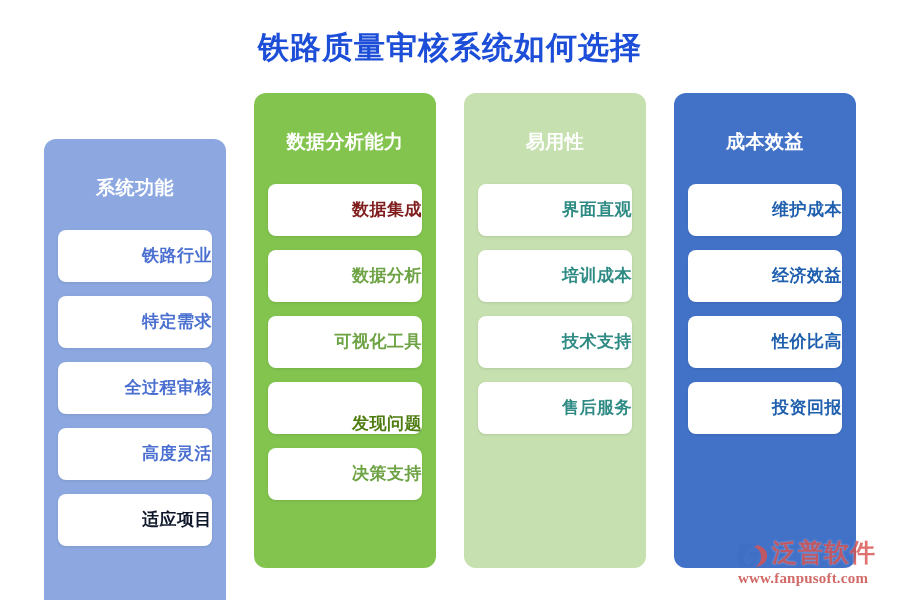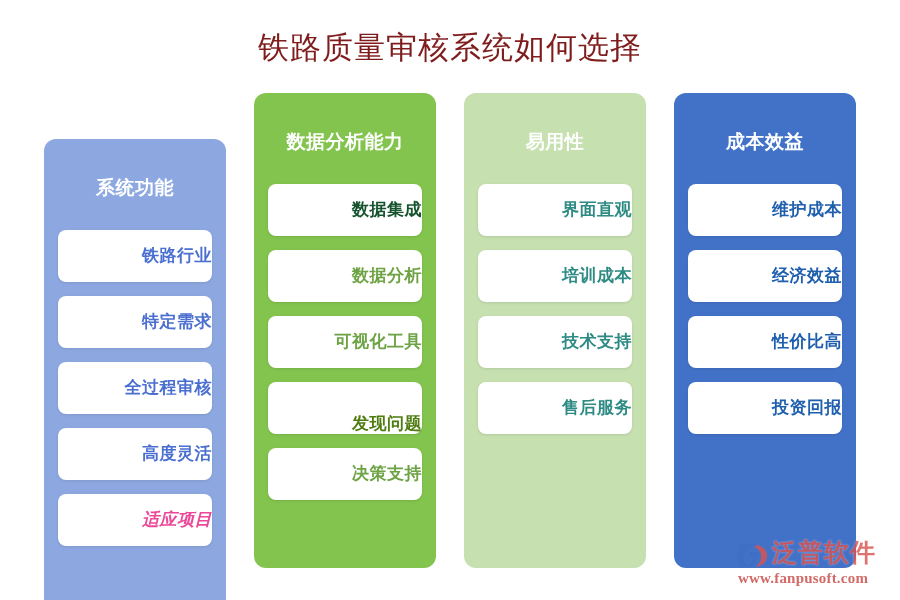--- a/index.html
+++ b/index.html
@@ -16,22 +16,22 @@
     position: relative;
   }
 
   #page-title {
     position: absolute;
     top: 28px;
     left: 0;
     width: 900px;
     text-align: center;
     font-size: 31px;
-    font-weight: normal;
-    color: #7f1d1d;
+    font-weight: bold;
+    color: #1d4ed8;
     letter-spacing: 1px;
     line-height: 40px;
   }
 
   #columns {
     position: absolute;
     top: 93px;
     left: 44px;
     width: 812px;
     height: 475px;
@@ -141,29 +141,29 @@
         <div class="card">
           <span class="card-label" style="color: rgb(74, 111, 208);">特定需求</span>
         </div>
         <div class="card">
           <span class="card-label" style="color: rgb(74, 111, 208);">全过程审核</span>
         </div>
         <div class="card">
           <span class="card-label" style="color: rgb(74, 111, 208);">高度灵活</span>
         </div>
         <div class="card">
-          <span class="card-label" style="color: #ec4899; font-style: italic;">适应项目</span>
+          <span class="card-label" style="color: #0f172a;">适应项目</span>
         </div>
       </div>
     </div>
     <div class="column" style="background: rgb(131, 196, 78);">
       <div class="column-header">数据分析能力</div>
       <div class="card-list">
         <div class="card">
-          <span class="card-label" style="color: #14532d;">数据集成</span>
+          <span class="card-label" style="color: #7f1d1d;">数据集成</span>
         </div>
         <div class="card">
           <span class="card-label" style="color: rgb(109, 163, 68);">数据分析</span>
         </div>
         <div class="card">
           <span class="card-label" style="color: rgb(109, 163, 68);">可视化工具</span>
         </div>
         <div class="card">
           <span class="card-label" style="color: #4d7c0f; margin-top: 31px;">发现问题</span>
         </div>

